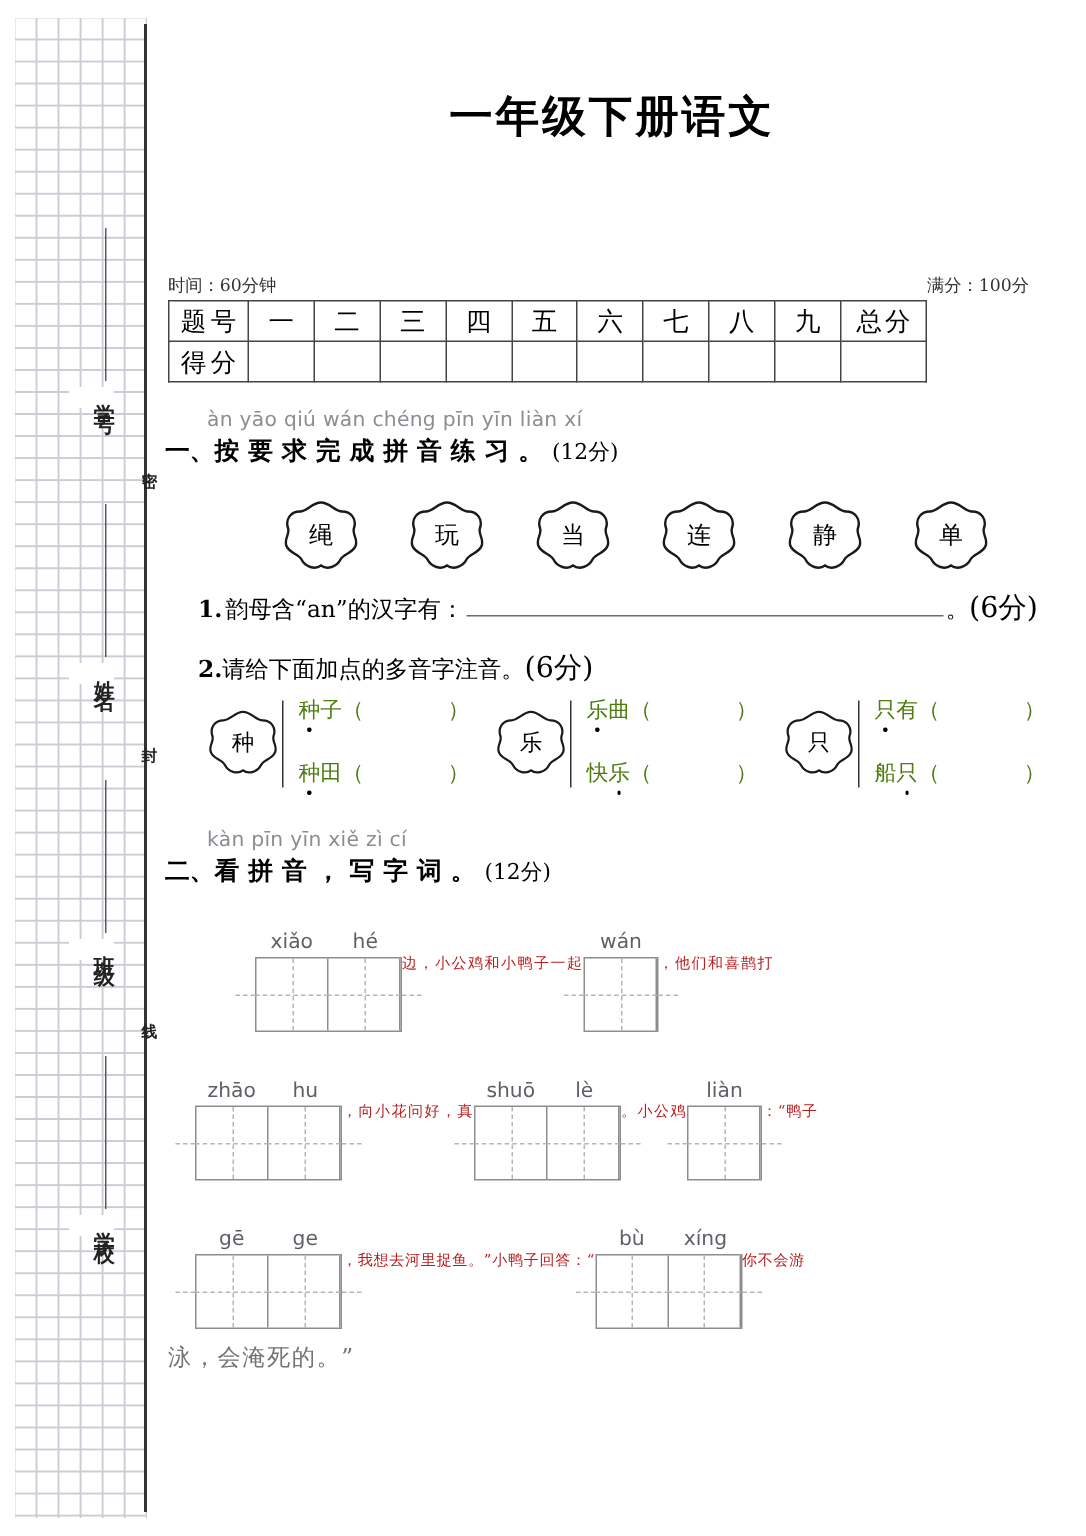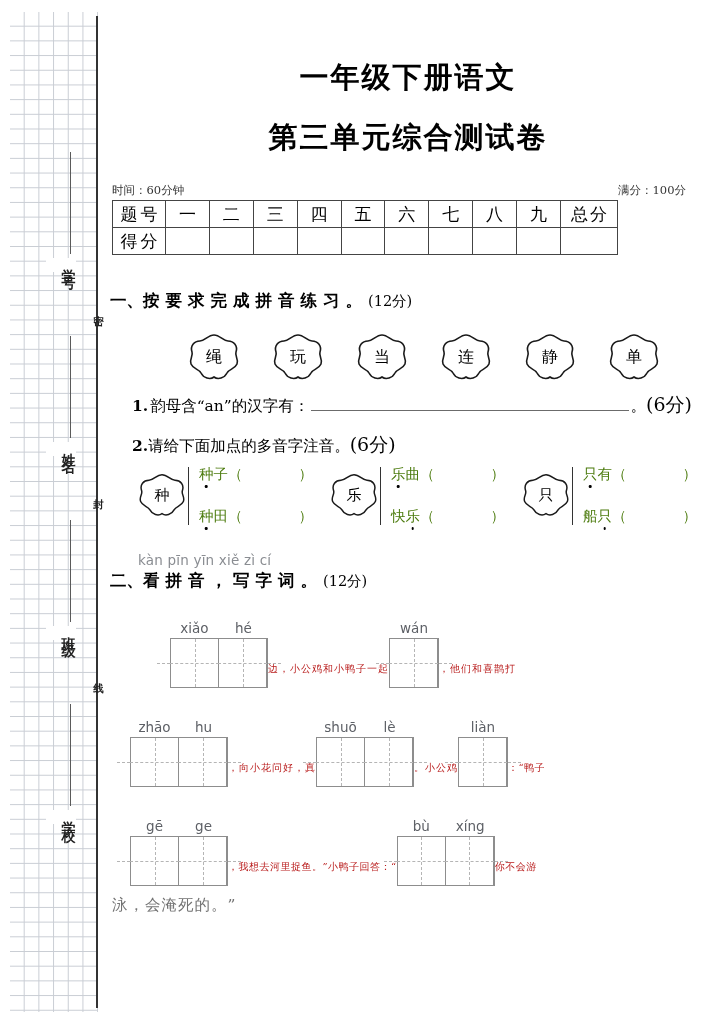--- a/index.html
+++ b/index.html
@@ -301,21 +301,21 @@
   }
 
   
   .line-block {
     position: absolute;
     left: 0;
     width: 600px;
   }
   .line-inner {
     display: flex;
-    align-items: flex-end;
+    align-items: flex-start;
     white-space: nowrap;
   }
   .cellgroup {
     position: relative;
     display: inline-block;
     vertical-align: bottom;
   }
   .cellgroup .pinyin {
     position: absolute;
     left: 0;
@@ -409,21 +409,20 @@
   <div class="seal-rule" style="top:520px;height:102px;"></div>
   <div class="seal-label" style="top:626px;">班级</div>
   <div class="seal-mark" style="top:674px;">线</div>
 
   <div class="seal-rule" style="top:704px;height:102px;"></div>
   <div class="seal-label" style="top:810px;">学校</div>
 
   <div id="content">
 
     <div id="title-line1" class="doc-title">一年级下册语文</div>
-    <div id="title-line2" class="doc-title">第三单元综合测试卷</div>
 
     <div id="meta-row">
       <span>时间：60分钟</span>
       <span>满分：100分</span>
     </div>
 
     <table id="score-table">
       <tbody>
         <tr>
           <td class="rowhead">题号</td>
@@ -447,20 +446,21 @@
           <td></td>
           <td></td>
           <td></td>
           <td></td>
           <td></td>
           <td class="total"></td>
         </tr>
       </tbody>
     </table>
 
+    <div class="sec-pinyin" style="left:30px; top:272px;">àn yāo qiú wán chéng pīn yīn liàn xí</div>
     <div class="sec-title" style="left:2px; top:290px;">
       <span>一、</span><span class="cn">按要求完成拼音练习。</span><span class="pts">(12分)</span>
     </div>
 
     <div class="star-bubble" style="left:78px; top:332px;">
       <svg viewBox="0 0 56 52" aria-hidden="true">
           <path d="M28 3 C34 3 37 9 42 9 C48 9 52 14 50 20 C48.5 24.5 53 27 51 32 C49 37 43 37 41 41 C38.5 46 32 48 28 45 C24 48 17.5 46 15 41 C13 37 7 37 5 32 C3 27 7.5 24.5 6 20 C4 14 8 9 14 9 C19 9 22 3 28 3 Z" fill="#fff" stroke="#1a1a1a" stroke-width="1.6"></path>
         </svg>
       <div class="ch">绳</div>
     </div>

